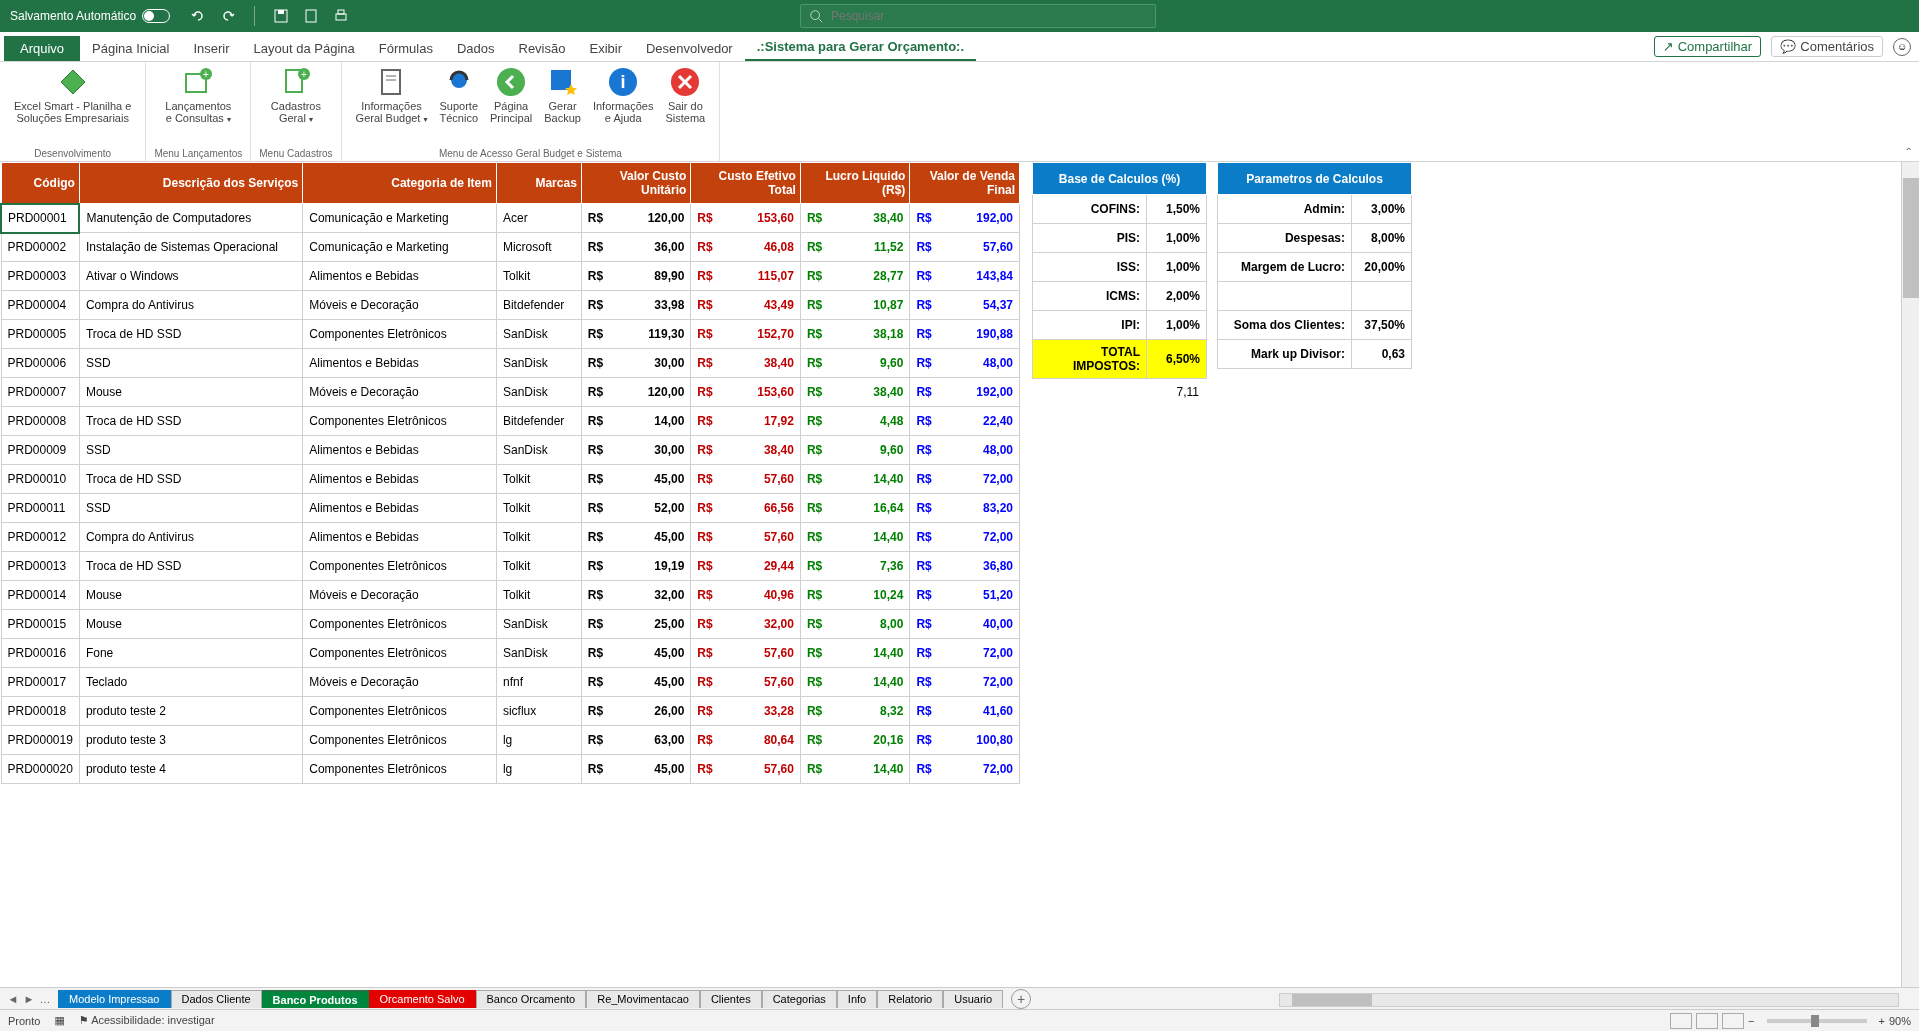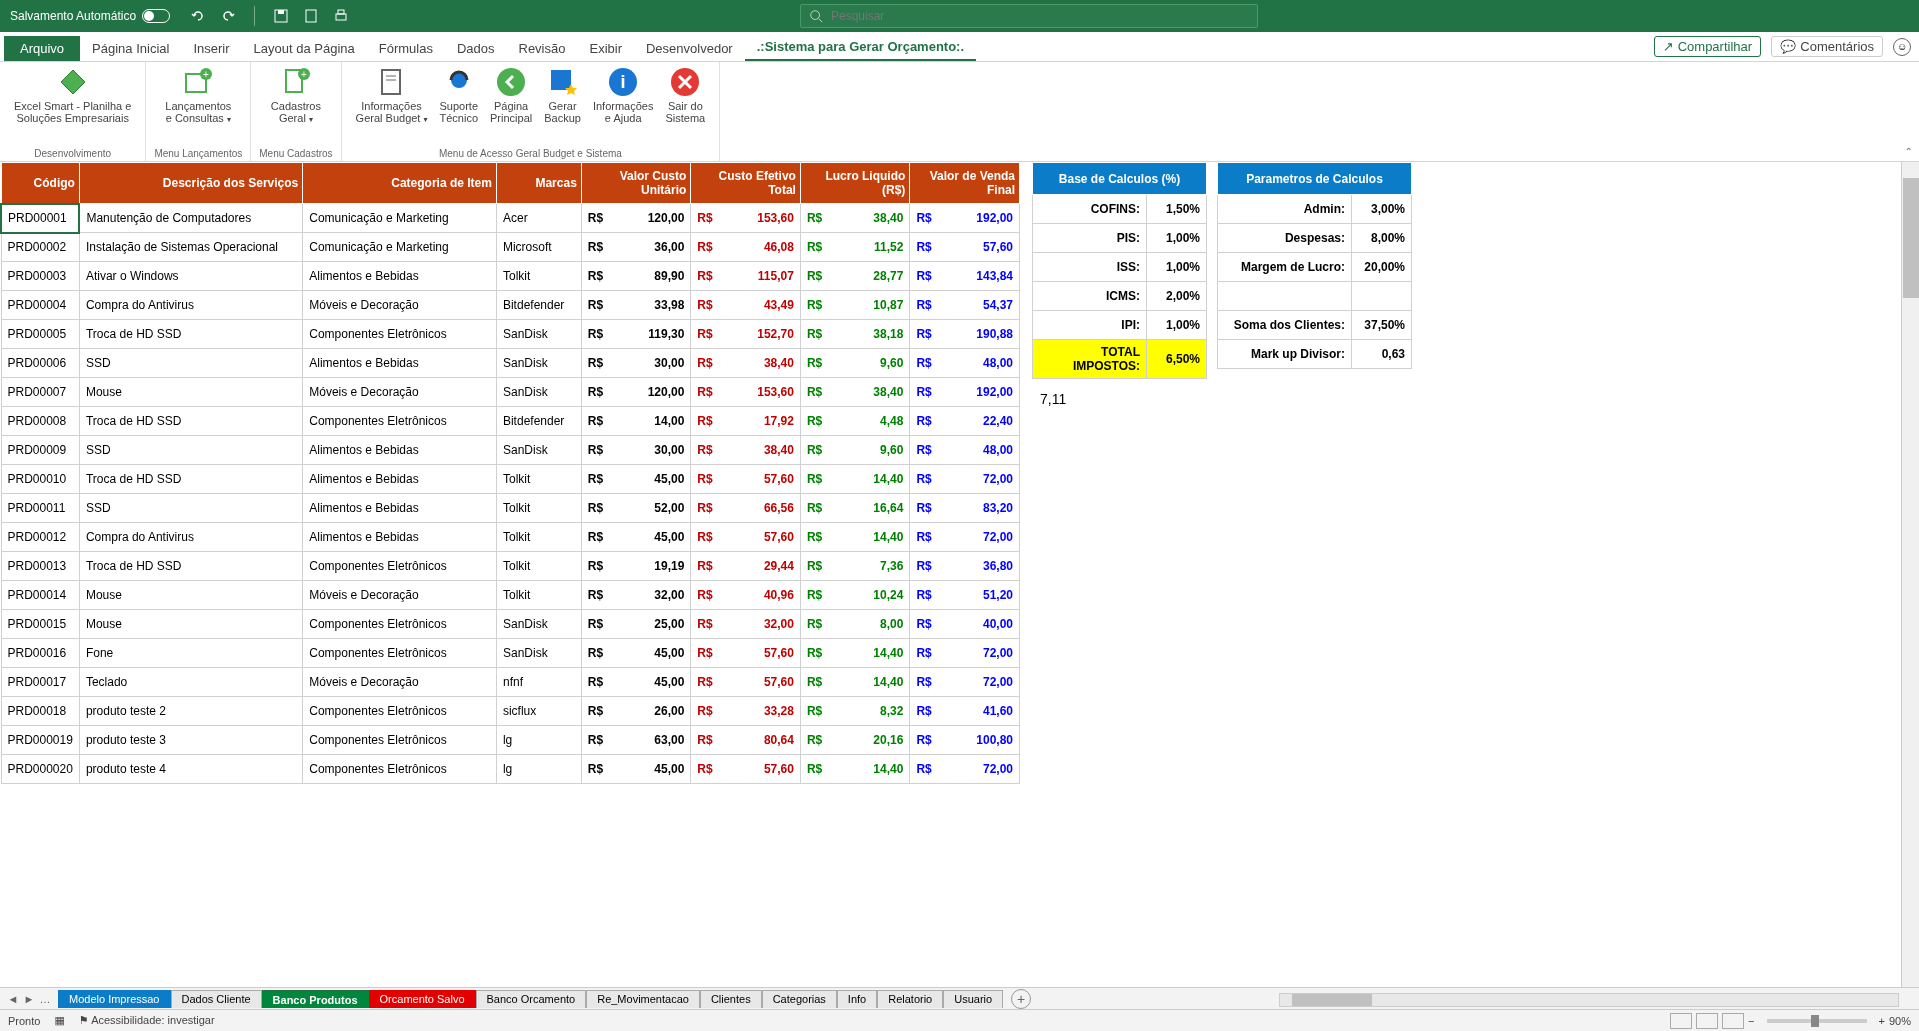--- a/index.html
+++ b/index.html
@@ -7,21 +7,21 @@
 
 
 .title-bar { background: #217346; height: 32px; display: flex; align-items: center; color: #fff; font-size: 12px; position: relative; }
 .autosave { display: flex; gap: 6px; padding: 0 10px; }
 .toggle { width: 28px; height: 14px; border: 1px solid #fff; border-radius: 8px; position: relative; }
 .toggle::after { content: ''; position: absolute; left: 1px; top: 1px; width: 10px; height: 10px; border-radius: 50%; background: #fff; }
 .qat { display: flex; gap: 14px; padding: 0 10px; align-items: center; }
 .qat-icon { width: 16px; height: 16px; fill: #fff; cursor: pointer; }
 .divider-v { width: 1px; height: 20px; background: rgba(255,255,255,0.4); margin: 0 4px; }
 .title-text { position: absolute; left: 50%; transform: translateX(-50%); font-size: 13px; display: flex; align-items: center; gap: 6px; }
-.search-box { position: absolute; left: 800px; width: 458px; height: 24px; background: #2b7a4d; border: 1px solid #4a9968; border-radius: 2px; display: flex; align-items: center; padding: 0 8px; gap: 8px; color: #c8e0d0; }
+.search-box { position: absolute; left: 800px; width: 356px; height: 24px; background: #2b7a4d; border: 1px solid #4a9968; border-radius: 2px; display: flex; align-items: center; padding: 0 8px; gap: 8px; color: #c8e0d0; }
 .search-box input { background: transparent; border: none; outline: none; color: #fff; font-size: 12px; flex: 1; }
 .user-area { margin-left: auto; display: flex; align-items: center; gap: 12px; padding-right: 8px; }
 .avatar { width: 24px; height: 24px; border-radius: 50%; background: linear-gradient(135deg,#f4a261,#e76f51); }
 .win-btn { width: 40px; height: 32px; display: flex; align-items: center; justify-content: center; cursor: pointer; }
 .win-btn svg { width: 12px; height: 12px; stroke: #fff; fill: none; stroke-width: 1; }
 
 
 .ribbon-tabs { background: #fff; height: 30px; display: flex; align-items: flex-end; padding: 0 4px; border-bottom: 1px solid #d4d4d4; position: relative; }
 .tab { padding: 5px 12px; font-size: 13px; color: #444; cursor: pointer; }
 .tab.file { background: #217346; color: #fff; padding: 5px 16px; }
@@ -915,21 +915,21 @@
             <tr>
               <td class="side-label">IPI:</td>
               <td class="side-val">1,00%</td>
             </tr>
             <tr>
               <td class="side-label highlight">TOTAL IMPOSTOS:</td>
               <td class="side-val highlight">6,50%</td>
             </tr>
           </tbody>
       </table>
-      <div style="padding:12px 8px;font-size:14px">7,11</div>
+      <div style="text-align:right;padding:6px 8px;font-size:12px">7,11</div>
     </div>
     <div>
       <table class="side-table" style="width:195px">
         <thead>
             <tr>
               <th colspan="2">Parametros de Calculos</th>
             </tr>
           </thead>
         <tbody id="params-body">
             <tr>

